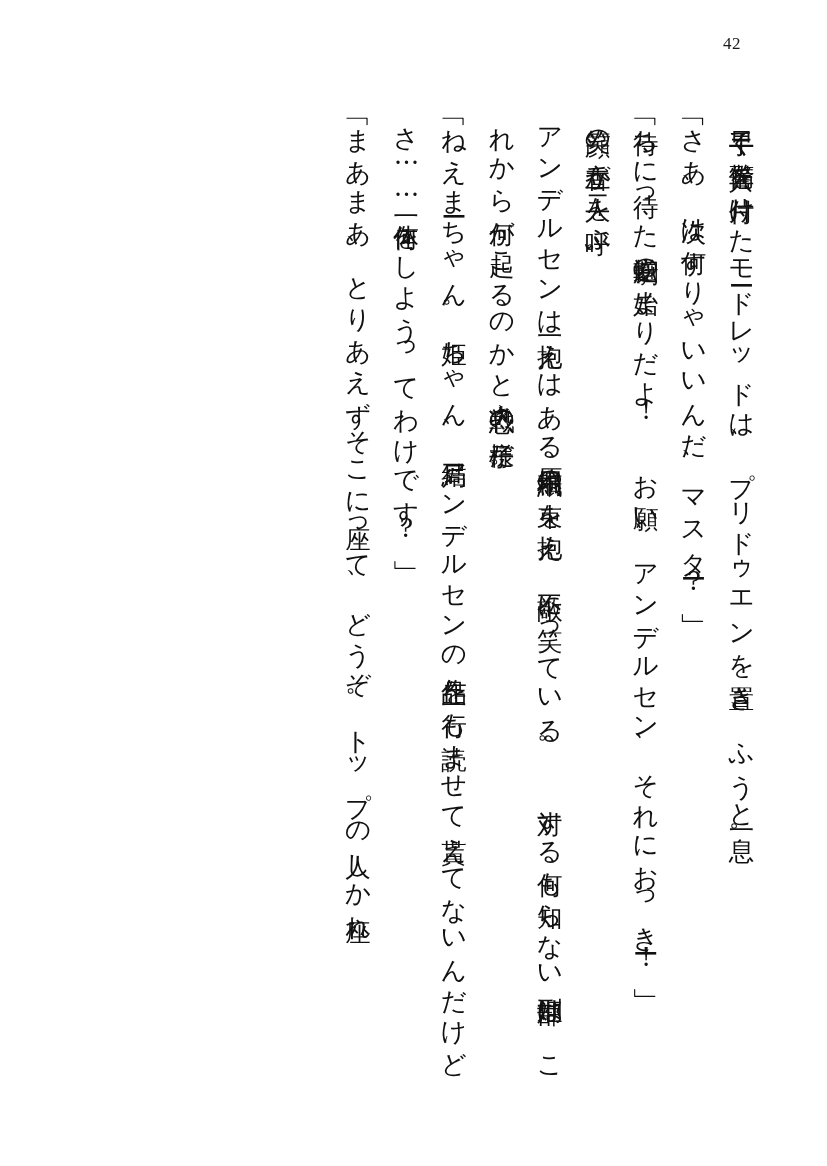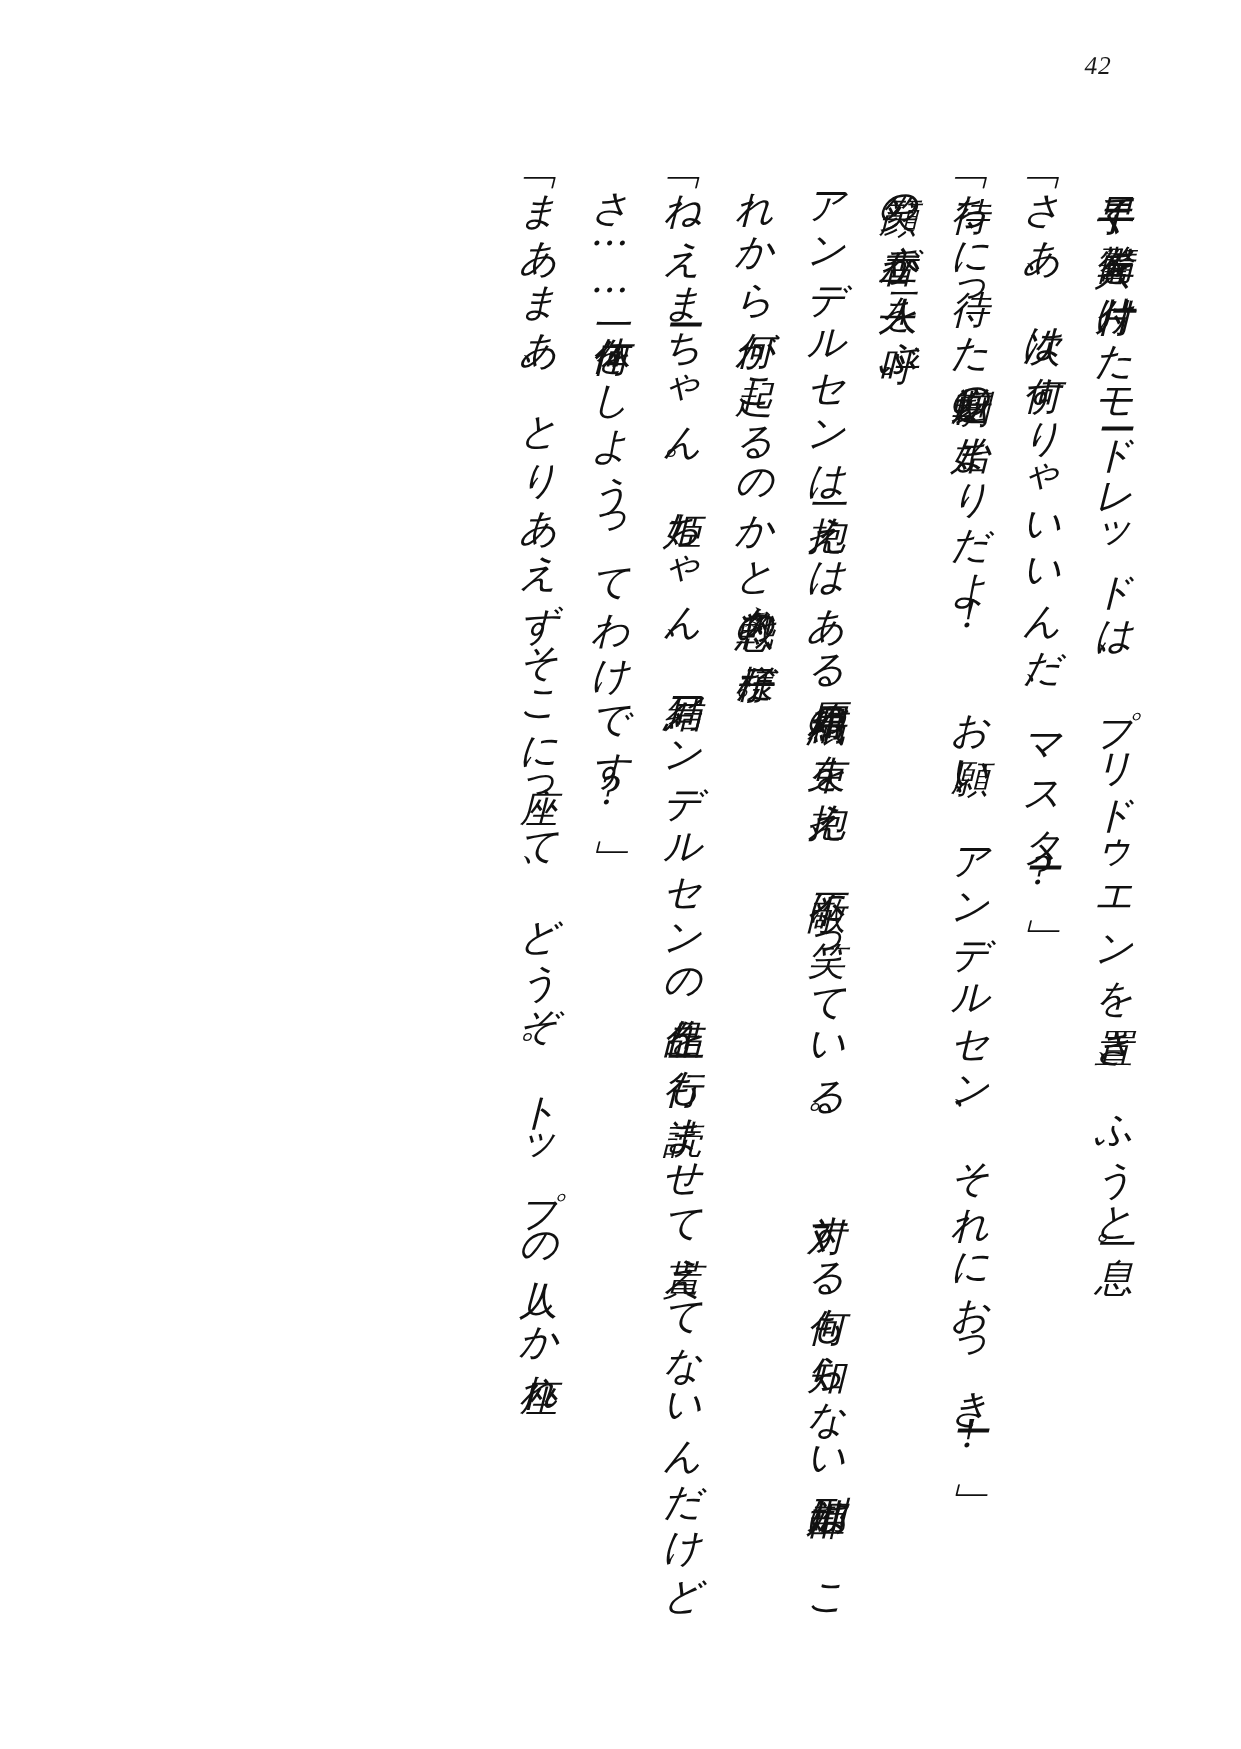--- a/index.html
+++ b/index.html
@@ -11,21 +11,20 @@
     font-family: "Liberation Serif", "DejaVu Serif", serif;
     color: #111111;
   }
   .page {
     position: relative;
     width: 827px;
     height: 1166px;
     background: #ffffff;
     overflow: hidden;
     box-sizing: border-box;
-    font-style: italic;
   }
   .page-number {
     position: absolute;
     top: 34px;
     right: 86px;
     font-size: 17px;
     letter-spacing: 0.5px;
     color: #1a1a1a;
     font-family: "Liberation Serif", "DejaVu Serif", serif;
   }

